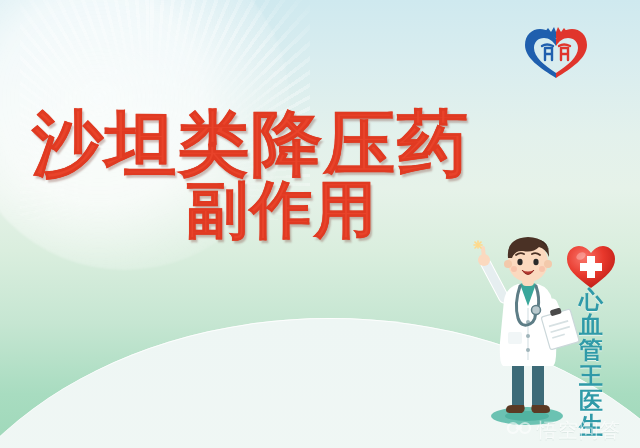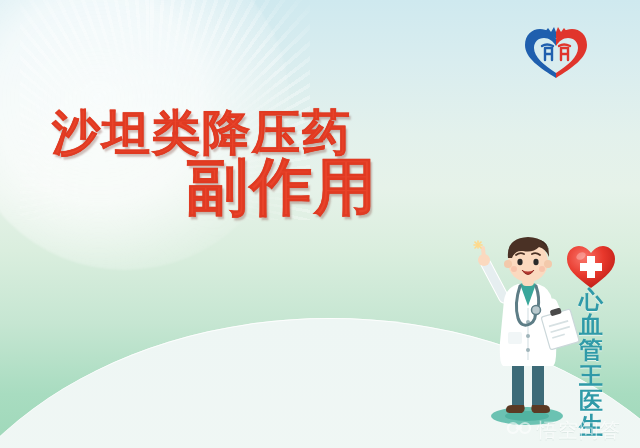--- a/index.html
+++ b/index.html
@@ -116,22 +116,22 @@
     font-weight: 700;
     letter-spacing: 2px;
     text-shadow:
       2px 3px 2px rgba(120,60,50,0.32),
       0 0 1px rgba(180,60,40,0.55);
     white-space: nowrap;
     line-height: 1;
     -webkit-text-stroke: 0.5px #e03a22;
   }
   .title-line-1 {
-    font-size: 48px;
-    padding-left: 52px;
+    font-size: 71px;
+    padding-left: 32px;
   }
   .title-line-2 {
     font-size: 62px;
     padding-left: 186px;
   }
 
   
   .doctor {
     position: absolute;
     left: 470px;

